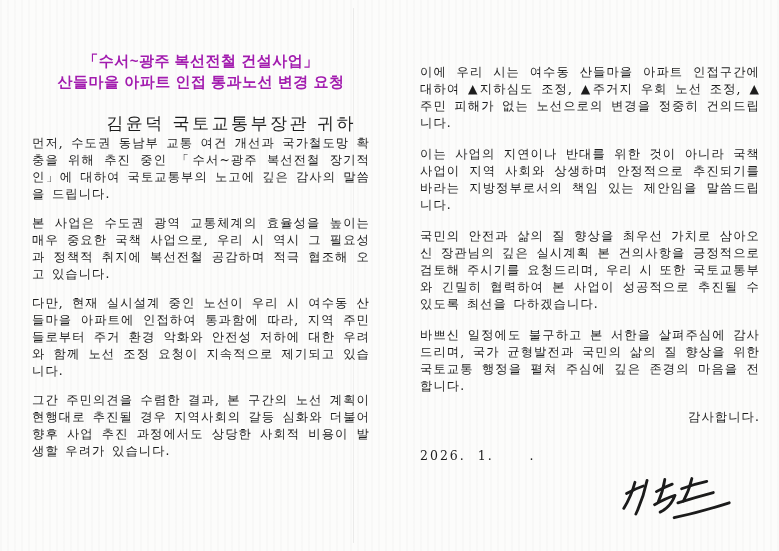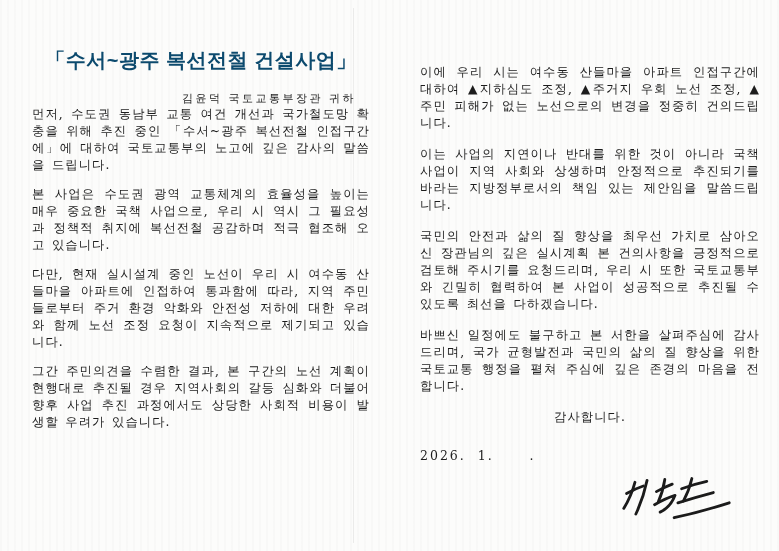--- a/index.html
+++ b/index.html
@@ -46,30 +46,30 @@
     left: 353px;
     top: 8px;
     bottom: 8px;
     width: 1px;
     background: linear-gradient(rgba(0,0,0,0.07), rgba(0,0,0,0.03), rgba(0,0,0,0.07));
   }
   .doc-title {
     text-align: center;
     font-family: "Liberation Sans", "DejaVu Sans", sans-serif;
     font-weight: bold;
-    font-size: 20px;
+    font-size: 15px;
     line-height: 21px;
     letter-spacing: 0.5px;
-    color: #0c4a6e;
+    color: #a21caf;
   }
   .recipient {
     margin-top: 20px;
     text-align: right;
     padding-right: 14px;
-    font-size: 11px;
+    font-size: 17px;
     letter-spacing: 2.5px;
     font-weight: 500;
   }
   .para {
     margin: 0 0 12px 0;
     font-size: 12.3px;
     line-height: 17px;
     letter-spacing: 1.1px;
     word-spacing: 1.5px;
     text-align: justify;
@@ -77,21 +77,21 @@
   }
   .page-left .para-first {
     margin-top: 30px;
   }
   .page-right .para {
     margin-bottom: 14px;
   }
   .closing {
     margin-top: 14px;
     margin-bottom: 0;
-    text-align: center;
+    text-align: right;
   }
   .date-line {
     margin-top: 22px;
     text-align: left;
     font-size: 12.5px;
     letter-spacing: 2px;
     white-space: pre;
   }
   .sign-row {
     margin-top: 16px;
@@ -107,25 +107,26 @@
 </style>
 </head>
 <body>
 
 <div class="scan-texture"></div>
 <div class="page-divider"></div>
 
 <div class="page page-left">
   <div class="doc-title">
     <div>「수서~광주 복선전철 건설사업」</div>
+    <div>산들마을 아파트 인접 통과노선 변경 요청</div>
   </div>
 
   <div class="recipient">김윤덕 국토교통부장관 귀하</div>
 
-  <p class="para">먼저, 수도권 동남부 교통 여건 개선과 국가철도망 확충을 위해 추진 중인 「수서~광주 복선전철 인접구간에」에 대하여 국토교통부의 노고에 깊은 감사의 말씀을 드립니다.</p>
+  <p class="para">먼저, 수도권 동남부 교통 여건 개선과 국가철도망 확충을 위해 추진 중인 「수서~광주 복선전철 장기적인」에 대하여 국토교통부의 노고에 깊은 감사의 말씀을 드립니다.</p>
   <p class="para">본 사업은 수도권 광역 교통체계의 효율성을 높이는 매우 중요한 국책 사업으로, 우리 시 역시 그 필요성과 정책적 취지에 복선전철 공감하며 적극 협조해 오고 있습니다.</p>
   <p class="para">다만, 현재 실시설계 중인 노선이 우리 시 여수동 산들마을 아파트에 인접하여 통과함에 따라, 지역 주민들로부터 주거 환경 악화와 안전성 저하에 대한 우려와 함께 노선 조정 요청이 지속적으로 제기되고 있습니다.</p>
   <p class="para">그간 주민의견을 수렴한 결과, 본 구간의 노선 계획이 현행대로 추진될 경우 지역사회의 갈등 심화와 더불어 향후 사업 추진 과정에서도 상당한 사회적 비용이 발생할 우려가 있습니다.</p>
 </div>
 
 <div class="page page-right">
   <p class="para">이에 우리 시는 여수동 산들마을 아파트 인접구간에 대하여 ▲지하심도 조정, ▲주거지 우회 노선 조정, ▲주민 피해가 없는 노선으로의 변경을 정중히 건의드립니다.</p>
   <p class="para">이는 사업의 지연이나 반대를 위한 것이 아니라 국책사업이 지역 사회와 상생하며 안정적으로 추진되기를 바라는 지방정부로서의 책임 있는 제안임을 말씀드립니다.</p>
   <p class="para">국민의 안전과 삶의 질 향상을 최우선 가치로 삼아오신 장관님의 깊은 실시계획 본 건의사항을 긍정적으로 검토해 주시기를 요청드리며, 우리 시 또한 국토교통부와 긴밀히 협력하여 본 사업이 성공적으로 추진될 수 있도록 최선을 다하겠습니다.</p>
   <p class="para">바쁘신 일정에도 불구하고 본 서한을 살펴주심에 감사드리며, 국가 균형발전과 국민의 삶의 질 향상을 위한 국토교통 행정을 펼쳐 주심에 깊은 존경의 마음을 전합니다.</p>

